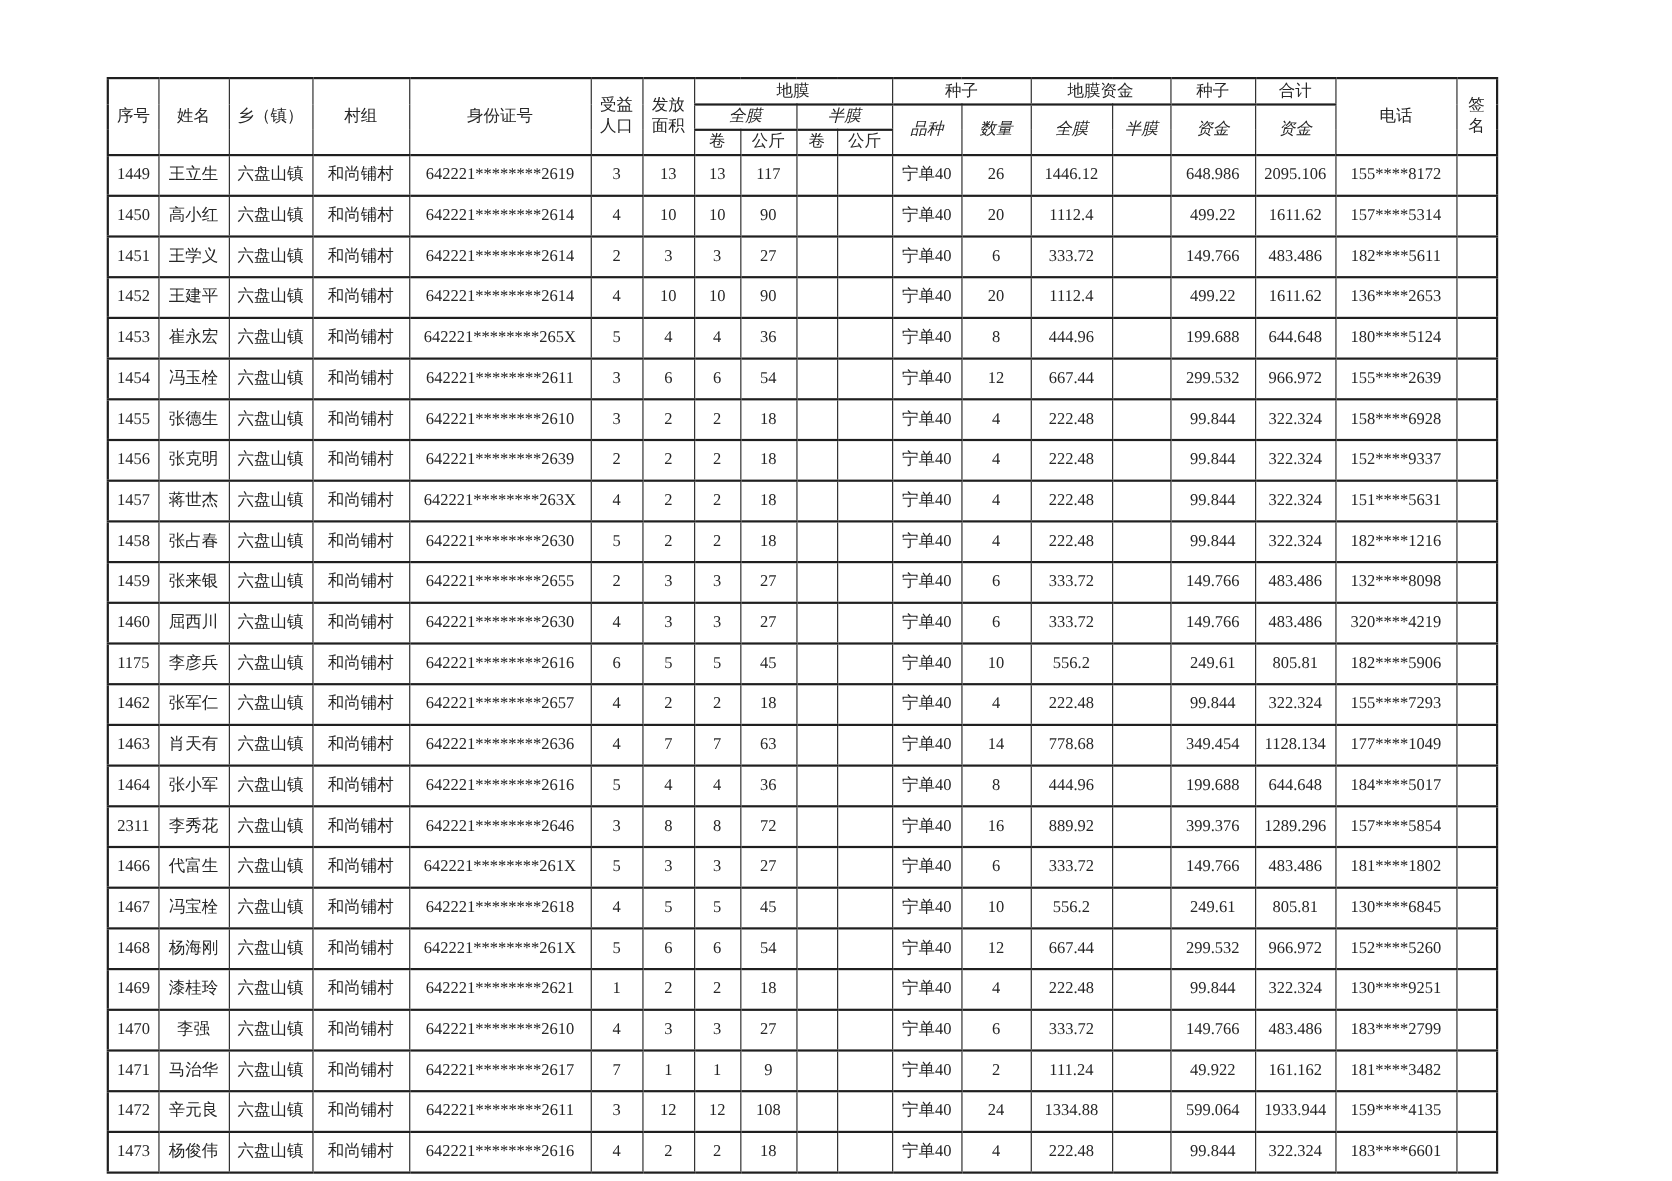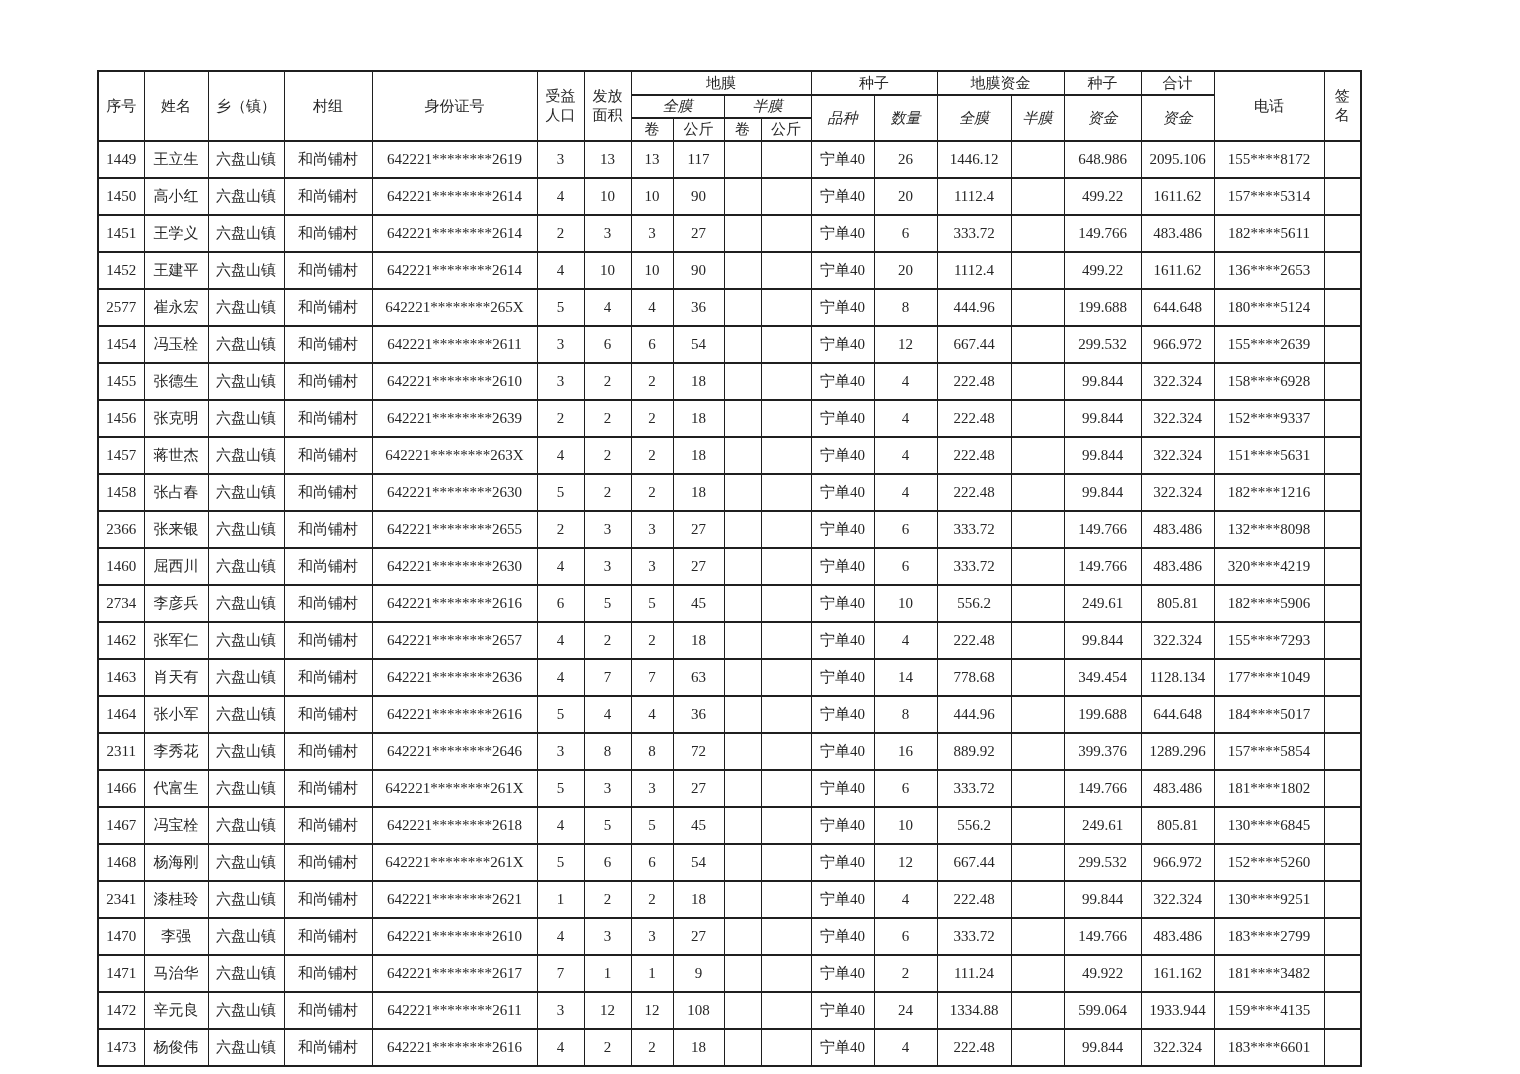--- a/index.html
+++ b/index.html
@@ -181,21 +181,21 @@
         <td>宁单40</td>
         <td>20</td>
         <td>1112.4</td>
         <td></td>
         <td>499.22</td>
         <td>1611.62</td>
         <td>136****2653</td>
         <td></td>
       </tr>
       <tr>
-        <td>2577</td>
+        <td>1453</td>
         <td>崔永宏</td>
         <td>六盘山镇</td>
         <td>和尚铺村</td>
         <td>642221********265X</td>
         <td>5</td>
         <td>4</td>
         <td>4</td>
         <td>36</td>
         <td></td>
         <td></td>
@@ -307,21 +307,21 @@
         <td>宁单40</td>
         <td>4</td>
         <td>222.48</td>
         <td></td>
         <td>99.844</td>
         <td>322.324</td>
         <td>182****1216</td>
         <td></td>
       </tr>
       <tr>
-        <td>2366</td>
+        <td>1459</td>
         <td>张来银</td>
         <td>六盘山镇</td>
         <td>和尚铺村</td>
         <td>642221********2655</td>
         <td>2</td>
         <td>3</td>
         <td>3</td>
         <td>27</td>
         <td></td>
         <td></td>
@@ -349,21 +349,21 @@
         <td>宁单40</td>
         <td>6</td>
         <td>333.72</td>
         <td></td>
         <td>149.766</td>
         <td>483.486</td>
         <td>320****4219</td>
         <td></td>
       </tr>
       <tr>
-        <td>2734</td>
+        <td>1175</td>
         <td>李彦兵</td>
         <td>六盘山镇</td>
         <td>和尚铺村</td>
         <td>642221********2616</td>
         <td>6</td>
         <td>5</td>
         <td>5</td>
         <td>45</td>
         <td></td>
         <td></td>
@@ -517,21 +517,21 @@
         <td>宁单40</td>
         <td>12</td>
         <td>667.44</td>
         <td></td>
         <td>299.532</td>
         <td>966.972</td>
         <td>152****5260</td>
         <td></td>
       </tr>
       <tr>
-        <td>2341</td>
+        <td>1469</td>
         <td>漆桂玲</td>
         <td>六盘山镇</td>
         <td>和尚铺村</td>
         <td>642221********2621</td>
         <td>1</td>
         <td>2</td>
         <td>2</td>
         <td>18</td>
         <td></td>
         <td></td>

